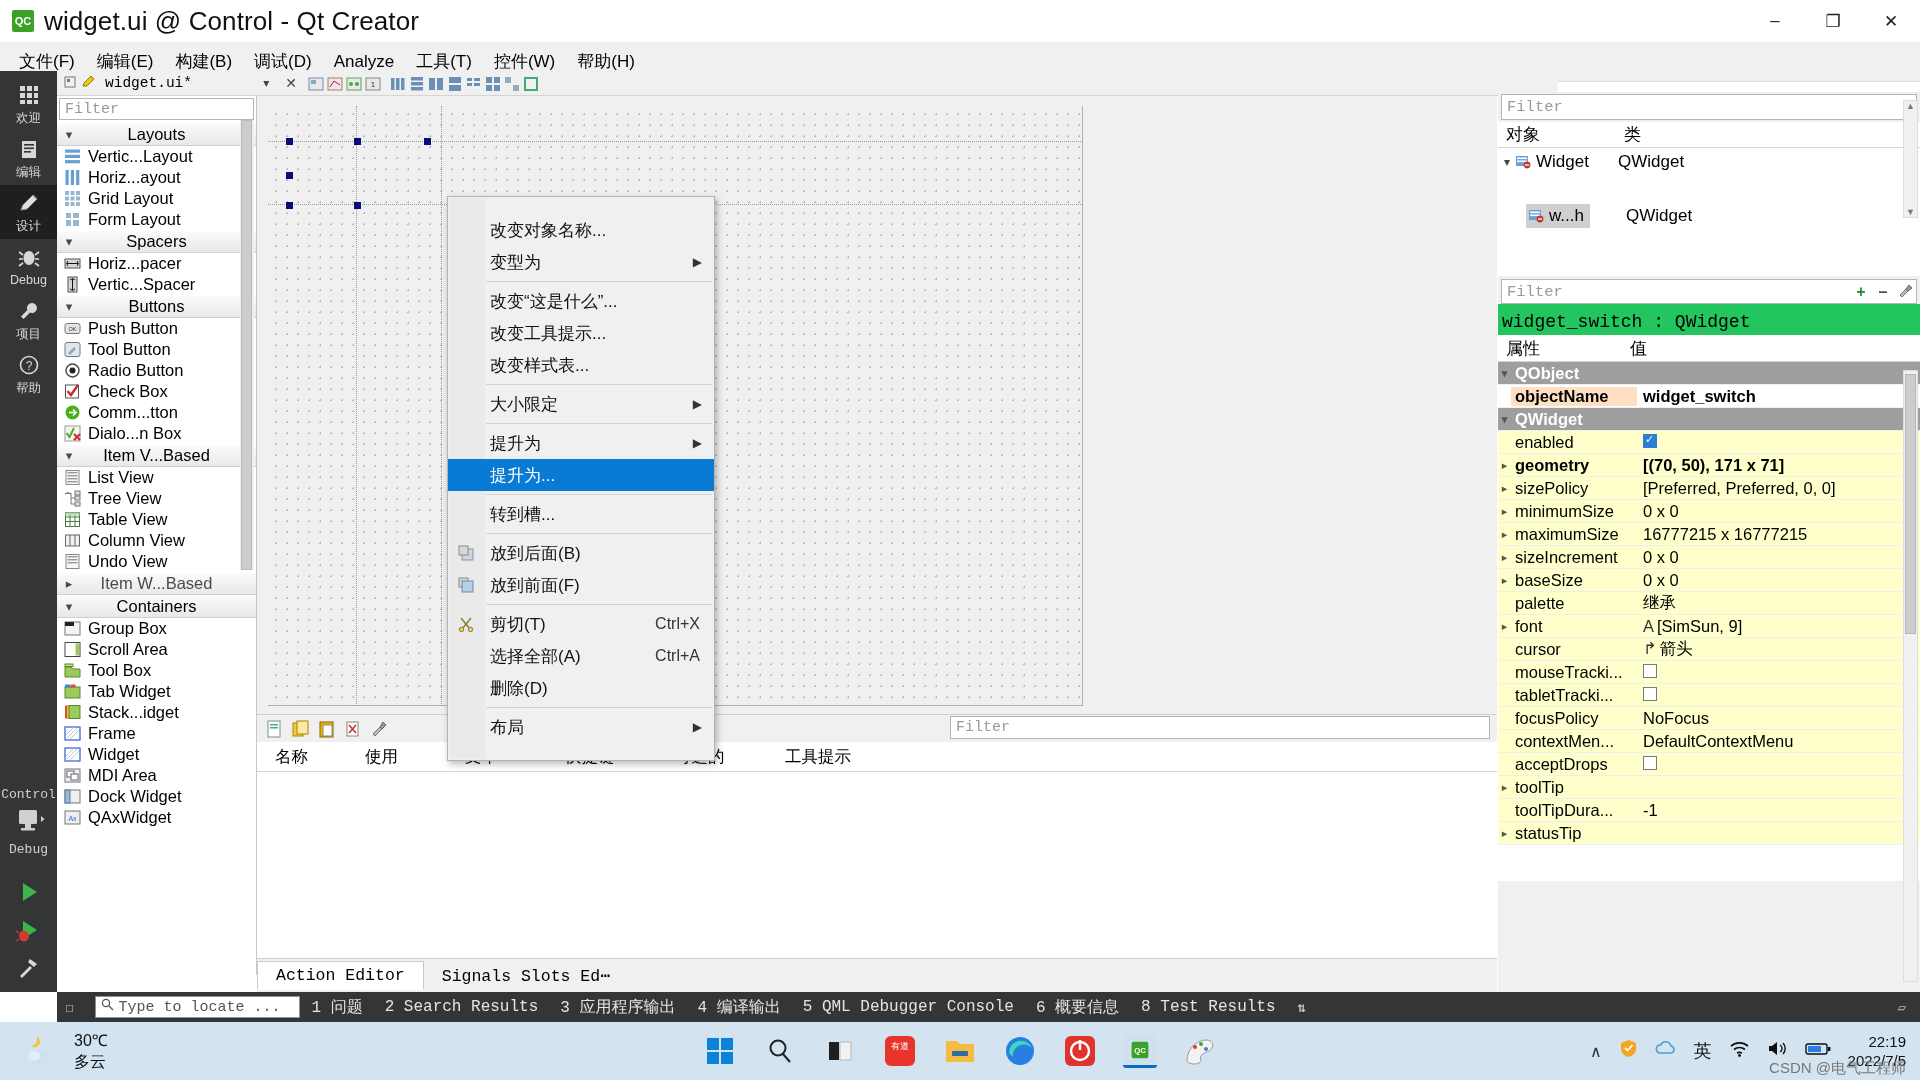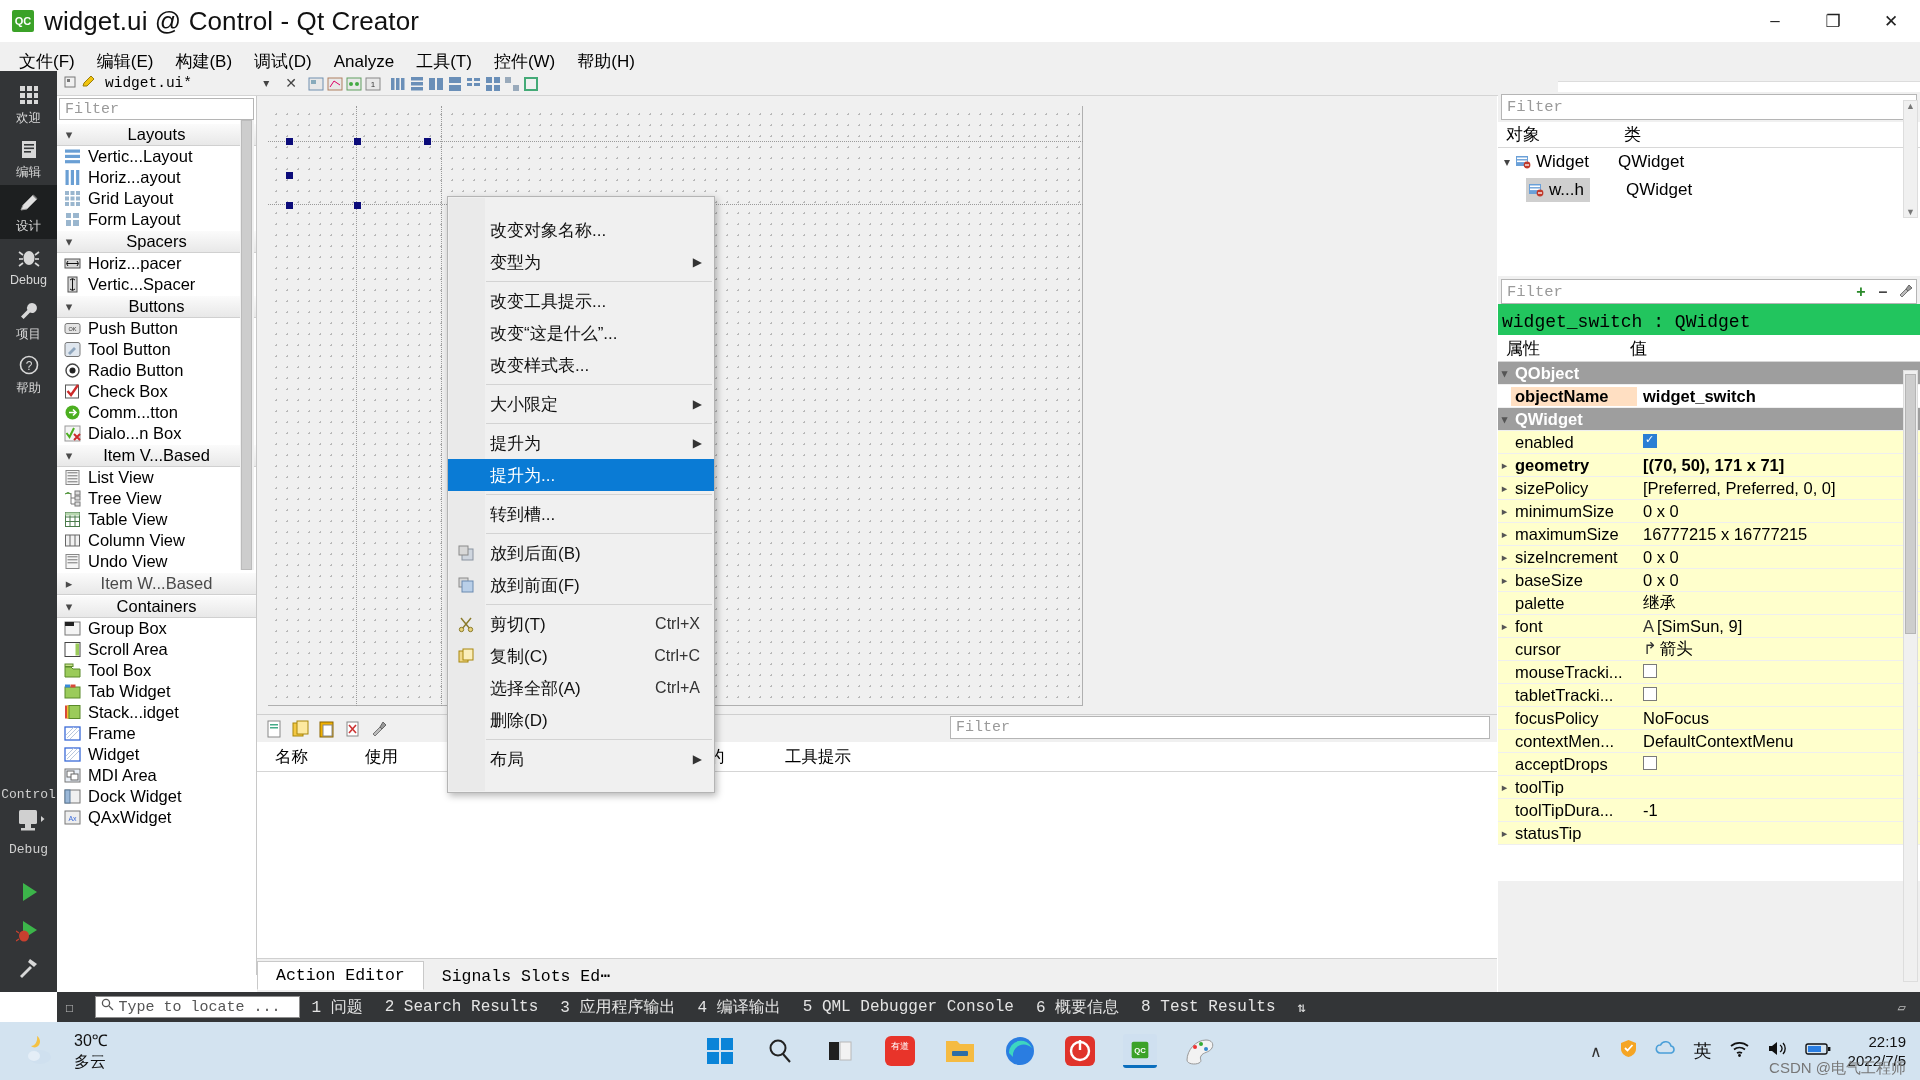--- a/index.html
+++ b/index.html
@@ -683,24 +683,24 @@
     <div id="ctx-items" style="position:relative;">
         <div class="cmi">
           <span>改变对象名称...</span>
         </div>
         <div class="cmi">
           <span>变型为</span>
           <span class="arw">▶</span>
         </div>
         <div class="csep"></div>
         <div class="cmi">
+          <span>改变“这是什么”...</span>
+        </div>
+        <div class="cmi">
           <span>改变工具提示...</span>
-        </div>
-        <div class="cmi">
-          <span>改变“这是什么”...</span>
         </div>
         <div class="cmi">
           <span>改变样式表...</span>
         </div>
         <div class="csep"></div>
         <div class="cmi">
           <span>大小限定</span>
           <span class="arw">▶</span>
         </div>
         <div class="csep"></div>
@@ -735,28 +735,20 @@
           <span class="cico"><svg width="18" height="18" viewBox="0 0 18 18">
               <g stroke="#8a7a2a" stroke-width="1.4" fill="none">
                 <path d="M4 3 L13 14"></path>
                 <path d="M14 3 L5 14"></path>
               </g>
               <circle cx="4.5" cy="14.5" r="2.2" fill="#e8d27a" stroke="#8a7a2a"></circle>
               <circle cx="13.5" cy="14.5" r="2.2" fill="#e8d27a" stroke="#8a7a2a"></circle>
             </svg></span>
           <span>剪切(T)</span>
           <span class="short">Ctrl+X</span>
-        </div>
-        <div class="cmi">
-          <span class="cico"><svg width="18" height="18" viewBox="0 0 18 18">
-              <rect x="2" y="4" width="9" height="11" fill="#f0d88a" stroke="#a8860a"></rect>
-              <rect x="6" y="2" width="10" height="11" fill="#fbeebb" stroke="#a8860a"></rect>
-            </svg></span>
-          <span>复制(C)</span>
-          <span class="short">Ctrl+C</span>
         </div>
         <div class="cmi">
           <span>选择全部(A)</span>
           <span class="short">Ctrl+A</span>
         </div>
         <div class="cmi">
           <span>删除(D)</span>
         </div>
         <div class="csep"></div>
         <div class="cmi">
@@ -821,21 +813,21 @@
             <rect x="2" y="3.5" width="10" height="1.6" fill="#fff"></rect>
                 <rect x="2" y="6.5" width="10" height="1.6" fill="#fff"></rect>
             <circle cx="12" cy="11" r="3.4" fill="#c0392b"></circle>
                 <path d="M10 11 h4" stroke="#fff" stroke-width="1.3"></path>
               </svg>
           </span>
           <span>Widget</span>
         </span>
         <span class="cls">QWidget</span>
       </div>
-      <div class="otrow sel" style="padding-left:28px;">
+      <div class="otrow sel" style="padding-left:28px;margin-top:26px;">
         <span class="nm" style="padding:2px 6px 2px 2px;">
           <span class="qwico">
             <svg width="16" height="16" viewBox="0 0 16 16">
                 <rect x="1" y="2" width="12" height="10" fill="#6aa0d8"></rect>
             <rect x="2" y="3.5" width="10" height="1.6" fill="#fff"></rect>
                 <rect x="2" y="6.5" width="10" height="1.6" fill="#fff"></rect>
             <circle cx="12" cy="11" r="3.4" fill="#c0392b"></circle>
                 <path d="M10 11 h4" stroke="#fff" stroke-width="1.3"></path>
               </svg>
           </span>

